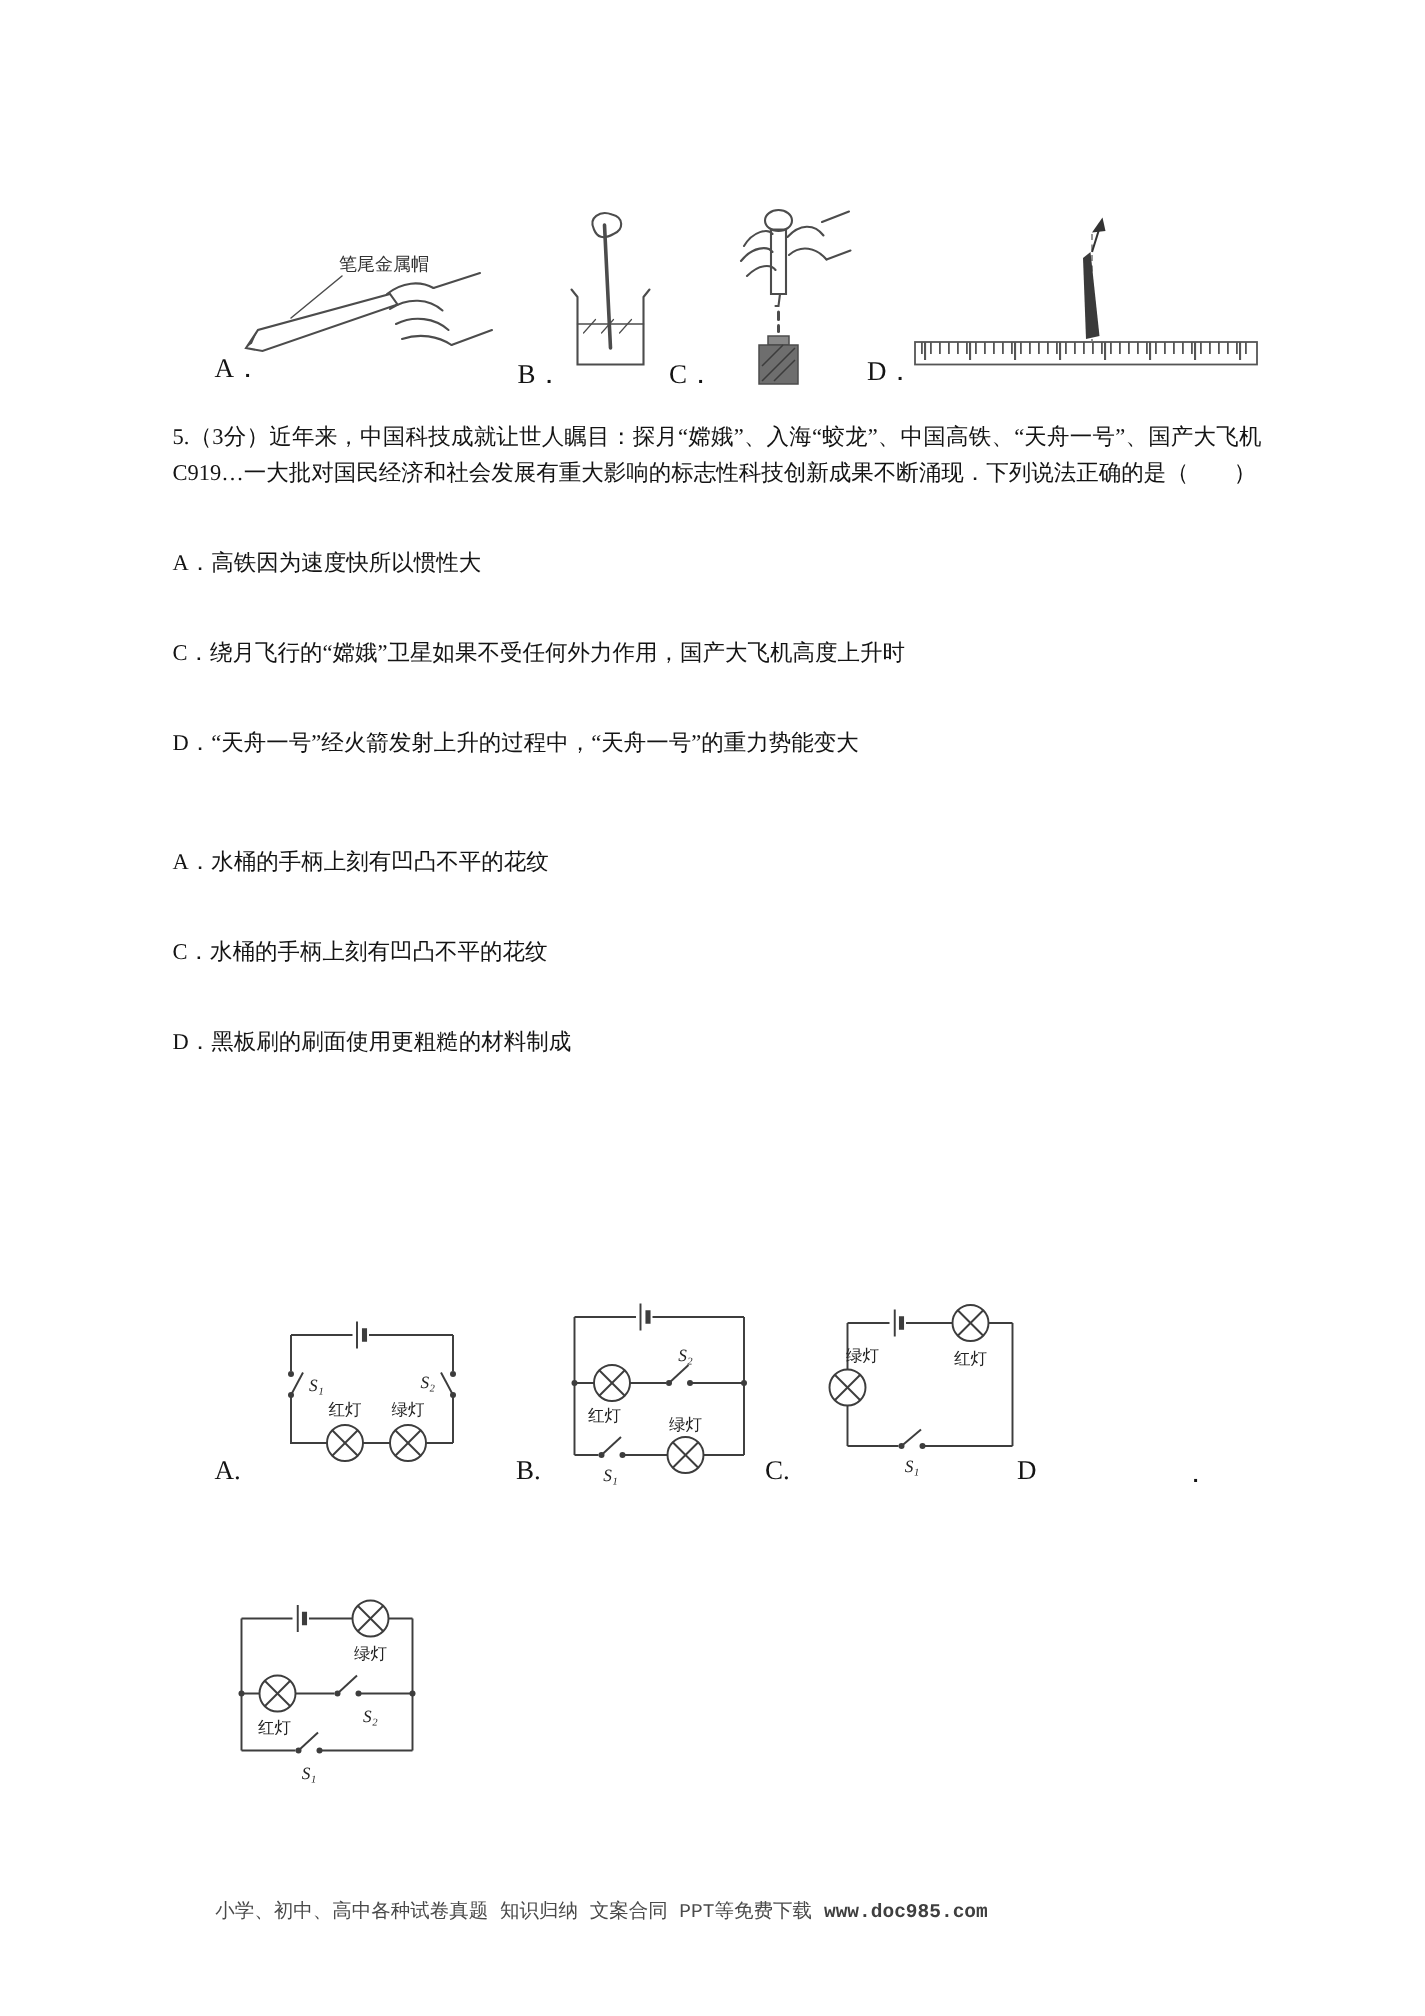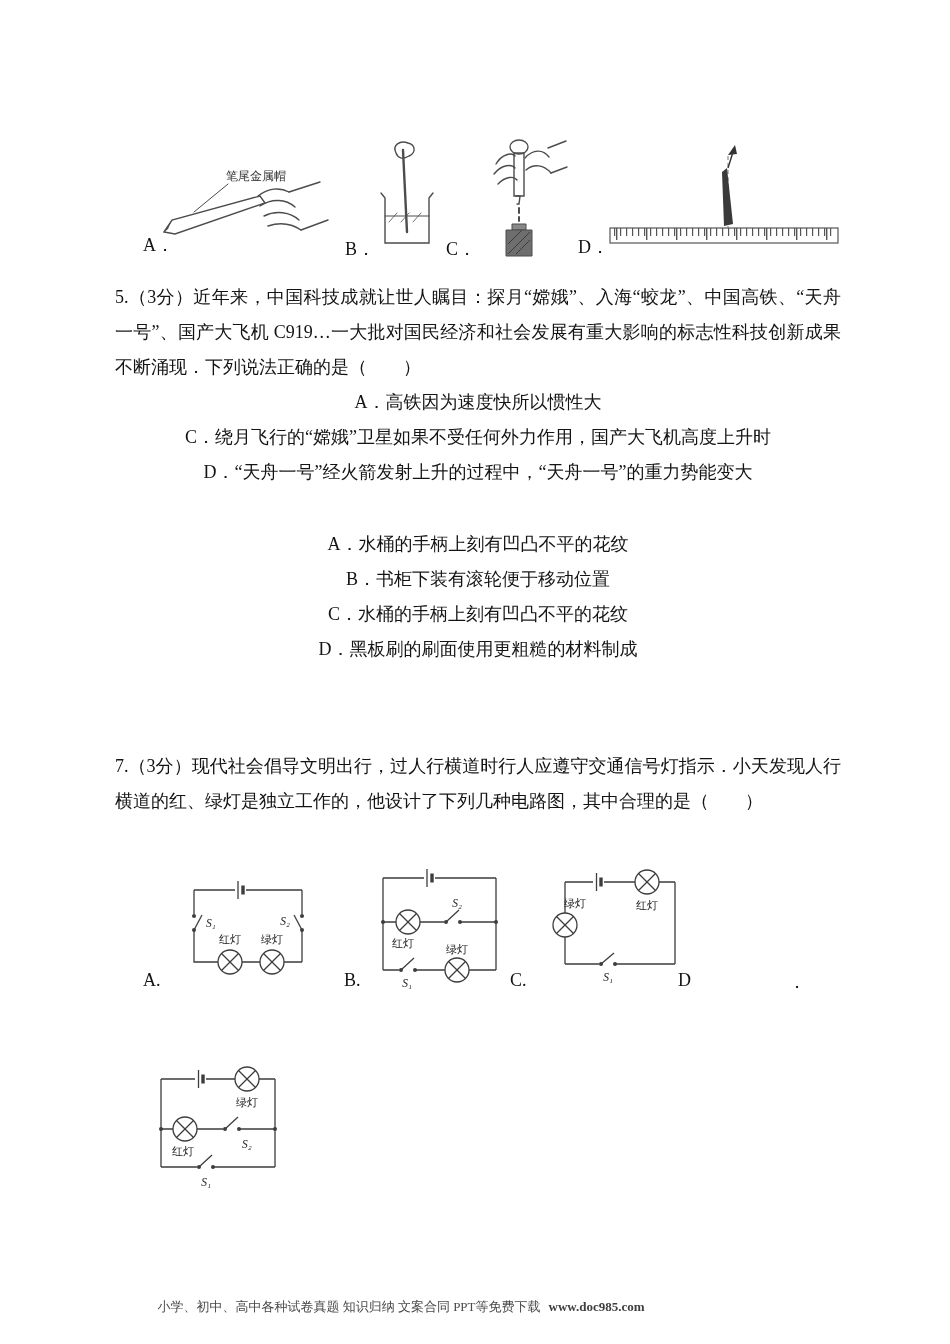--- a/index.html
+++ b/index.html
@@ -1,37 +1,37 @@
 <!DOCTYPE html>
 <html><head>
 <meta charset="utf-8">
 <style>
   * { margin:0; padding:0; box-sizing:border-box; }
   html,body { background:#ffffff; }
   .page {
     position:relative; width:950px; height:1344px; background:#ffffff;
     font-family:"Liberation Serif","DejaVu Serif",serif; color:#141414; overflow:hidden;
   }
-  .qblock { position:absolute; left:115px; width:726px; font-size:18px; line-height:35px; }
+  .qblock { position:absolute; left:115px; width:726px; font-size:15px; line-height:24px; }
   .stem { text-align:justify; }
-  .opt  { text-align:center; }
+  .opt  { text-align:left;margin-top:36px; }
   .fig-label, .circ-label { position:absolute; font-size:18px; color:#141414; }
   svg.fig, svg.circ { position:absolute; overflow:visible; }
   svg text { font-family:"Liberation Serif","DejaVu Serif",serif; }
   .wire { stroke:#3d3d3d; stroke-width:1.3; fill:none; }
   .plate-long { stroke:#3d3d3d; stroke-width:1.3; }
   .plate-short { stroke:#3d3d3d; stroke-width:3.4; }
   .lamp { fill:#ffffff; stroke:#3d3d3d; stroke-width:1.3; }
   .dot  { fill:#3d3d3d; }
   .clabel { font-size:11px; fill:#222; }
   .slabel { font-size:11.5px; font-style:italic; fill:#222; }
   .cap { font-size:12px; fill:#333; }
   .sketch { stroke:#4c4c4c; stroke-width:1.4; fill:none; stroke-linecap:round; }
-  .footer { position:absolute; top:1298px; left:0; width:802px; text-align:center;
-            font-size:13px; color:#4a4a4a; font-family:Liberation Serif, serif; }
+  .footer { position:absolute; top:1265px; left:0; width:802px; text-align:center;
+            font-size:13px; color:#4a4a4a; font-family:Liberation Mono, monospace; }
   .footer .url { margin-left:8px; font-weight:bold; color:#3f3f3f; }
 </style>
 </head>
 <body>
 
 <div class="page">
 
   <span class="fig-label" style="left:143px;top:233px">A．</span>
   <svg class="fig" style="left:158px;top:166px;width:178px;height:88px" viewBox="0 0 178 88">
     <text class="cap" x="98" y="14" text-anchor="middle">笔尾金属帽</text>
@@ -95,28 +95,24 @@
 
   <section class="qblock" style="top:280px">
     <p class="stem">5.（3分）近年来，中国科技成就让世人瞩目：探月“嫦娥”、入海“蛟龙”、中国高铁、“天舟一号”、国产大飞机 C919…一大批对国民经济和社会发展有重大影响的标志性科技创新成果不断涌现．下列说法正确的是（　　）</p>
     <p class="opt">A．高铁因为速度快所以惯性大</p>
     <p class="opt">C．绕月飞行的“嫦娥”卫星如果不受任何外力作用，国产大飞机高度上升时</p>
     <p class="opt">D．“天舟一号”经火箭发射上升的过程中，“天舟一号”的重力势能变大</p>
   </section>
 
   <section class="qblock" style="top:527px">
     <p class="opt">A．水桶的手柄上刻有凹凸不平的花纹</p>
-    <p class="opt">B．书柜下装有滚轮便于移动位置</p>
     <p class="opt">C．水桶的手柄上刻有凹凸不平的花纹</p>
     <p class="opt">D．黑板刷的刷面使用更粗糙的材料制成</p>
   </section>
 
-  <section class="qblock" style="top:749px">
-    <p class="stem">7.（3分）现代社会倡导文明出行，过人行横道时行人应遵守交通信号灯指示．小天发现人行横道的红、绿灯是独立工作的，他设计了下列几种电路图，其中合理的是（　　）</p>
-  </section>
 
   <span class="circ-label" style="left:143px;top:970px">A.</span>
   <svg class="circ" style="left:184px;top:876px;width:128px;height:100px" viewBox="0 0 128 100">
     <path class="wire" d="M10,14 H51 M62,14 H118 M10,14 V38 M10,54 V86 H34 M58,86 H76 M100,86 H118 M118,14 V38 M118,54 V86"></path>
     <g>
       <line class="plate-long" x1="54" y1="5" x2="54" y2="23"></line>
       <line class="plate-short" x1="59" y1="9.5" x2="59" y2="18.5"></line>
     </g>
     <g>
       <circle class="dot" cx="10" cy="40" r="2"></circle>

